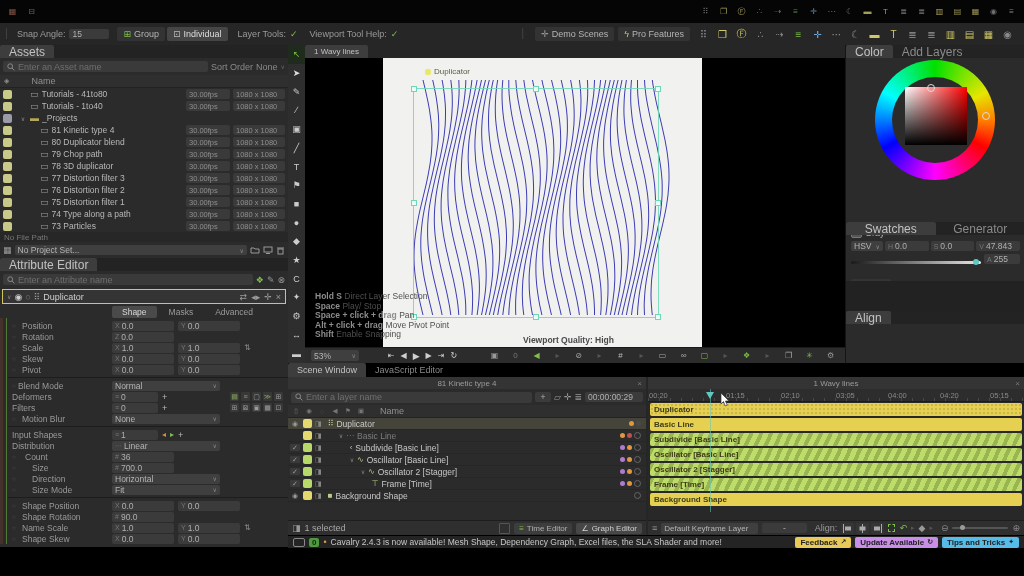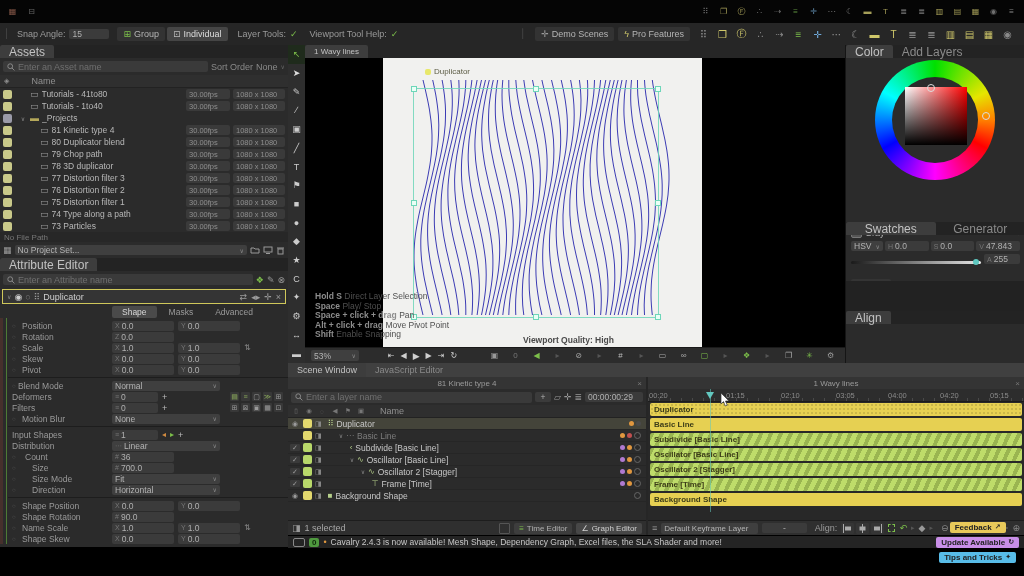--- a/index.html
+++ b/index.html
@@ -73,21 +73,21 @@
   #svbox{position:absolute;left:30px;top:27px;width:62px;height:58px;
     background:linear-gradient(to bottom,rgba(0,0,0,0) 0%,#000 100%),linear-gradient(to right,#fff,#f00);}
   .marker{position:absolute;width:6px;height:6px;border:1px solid #ddd;border-radius:50%;}
   .crow{display:flex;align-items:flex-end;gap:3px;padding:0 5px;height:13px;margin-top:42px;}
   .libtab{display:inline-flex;align-items:center;gap:2px;color:#8a8a8a;padding:0 3px;height:11px;border-radius:2px;font-size:8px;}
   .libtab.active{background:#343434;color:#9fc56a;}
   
   .aic{width:13px;height:11px;background:#353535;border-radius:1px;display:inline-flex;align-items:center;justify-content:center;}
   
   #bottom-panel{left:288px;top:363px;width:736px;height:172px;background:#262626;}
-  #bp-tabs{height:14px;display:flex;background:#404040;}
+  #bp-tabs{height:14px;display:flex;background:#000000;}
   #scene-pane{position:absolute;left:0;top:14px;width:358px;height:158px;background:#2b2b2b;}
   #timeline-pane{position:absolute;left:360px;top:14px;width:376px;height:158px;background:#282828;}
   .pane-title{height:12px;background:#343434;display:flex;align-items:center;justify-content:center;color:#9a9a9a;font-size:8px;position:relative;}
   .pane-title .x{position:absolute;right:4px;color:#777;}
   .lrow{height:11px;display:flex;align-items:center;gap:3px;padding:0 2px;border-bottom:1px solid #262626;}
   .lrow.selected{background:#44443a;}
   .lrow .nm{font-size:8.5px;color:#c8c8c8;white-space:nowrap;}
   .lrow.dim .nm{color:#7d7d7d;}
   .dot{width:5px;height:5px;border-radius:50%;display:inline-block;}
   .ring{width:5px;height:5px;border-radius:50%;border:1px solid #666;display:inline-block;}
@@ -524,34 +524,34 @@
           <span class="lbl" style="margin-left: 20px;">Size</span>
           <div class="ctrl">
             <span class="fld" style="width: 56px;">
               <span class="pfx">#</span>
               <span>700.0</span>
             </span>
           </div>
         </div>
         <div class="arow">
           <span class="conn">○</span>
+          <span class="lbl" style="margin-left: 20px;">Direction</span>
+          <div class="ctrl">
+            <span class="sel">
+              <span>Horizontal</span>
+              <span class="caret">∨</span>
+            </span>
+          </div>
+        </div>
+        <div class="arow">
+          <span class="conn">○</span>
           <span class="lbl" style="margin-left: 20px;">Size Mode</span>
           <div class="ctrl">
             <span class="sel">
               <span>Fit</span>
-              <span class="caret">∨</span>
-            </span>
-          </div>
-        </div>
-        <div class="arow">
-          <span class="conn">○</span>
-          <span class="lbl" style="margin-left: 20px;">Direction</span>
-          <div class="ctrl">
-            <span class="sel">
-              <span>Horizontal</span>
               <span class="caret">∨</span>
             </span>
           </div>
         </div>
         <div class="sep" style="margin-left: 8px;"></div>
         <div class="arow">
           <span class="conn">○</span>
           <span class="lbl" style="margin-left: 10px;">Shape Position</span>
           <div class="ctrl">
             <span class="fld" style="width: 56px;">
@@ -1110,21 +1110,21 @@
       </div>
     </div>
   </div>
 
   <div id="status-bar" class="abs">
     <span style="width:10px;height:7px;border:1px solid #888;border-radius:2px;display:inline-block;"></span>
     <span id="sb-badge" style="border-radius: 2px; padding: 0px 3px; font-size: 8px; font-weight: bold; color: rgb(15, 42, 10); background: rgb(79, 154, 63);">0</span>
     <span id="sb-bullet" style="color: rgb(224, 151, 63);">•</span>
     <span style="color:#c8c8c8;font-size:8.5px;">Cavalry 2.4.3 is now available! Mesh Shape, Dependency Graph, Excel files, the SLA Shader and more!</span>
     <div class="grow"></div>
-    <span id="sb-buttons" class="flex" style="gap:4px;flex-direction:column;">
+    <span id="sb-buttons" class="flex" style="gap:4px;">
         <span class="sbtn" style="background: rgb(232, 201, 90);">
           <span>Feedback</span>
           <span class="ic" style="font-size: 7px;">↗</span>
         </span>
         <span class="sbtn" style="background: rgb(201, 143, 232);">
           <span>Update Available</span>
           <span class="ic" style="font-size: 7px;">↻</span>
         </span>
         <span class="sbtn" style="background: rgb(88, 188, 232);">
           <span>Tips and Tricks</span>

